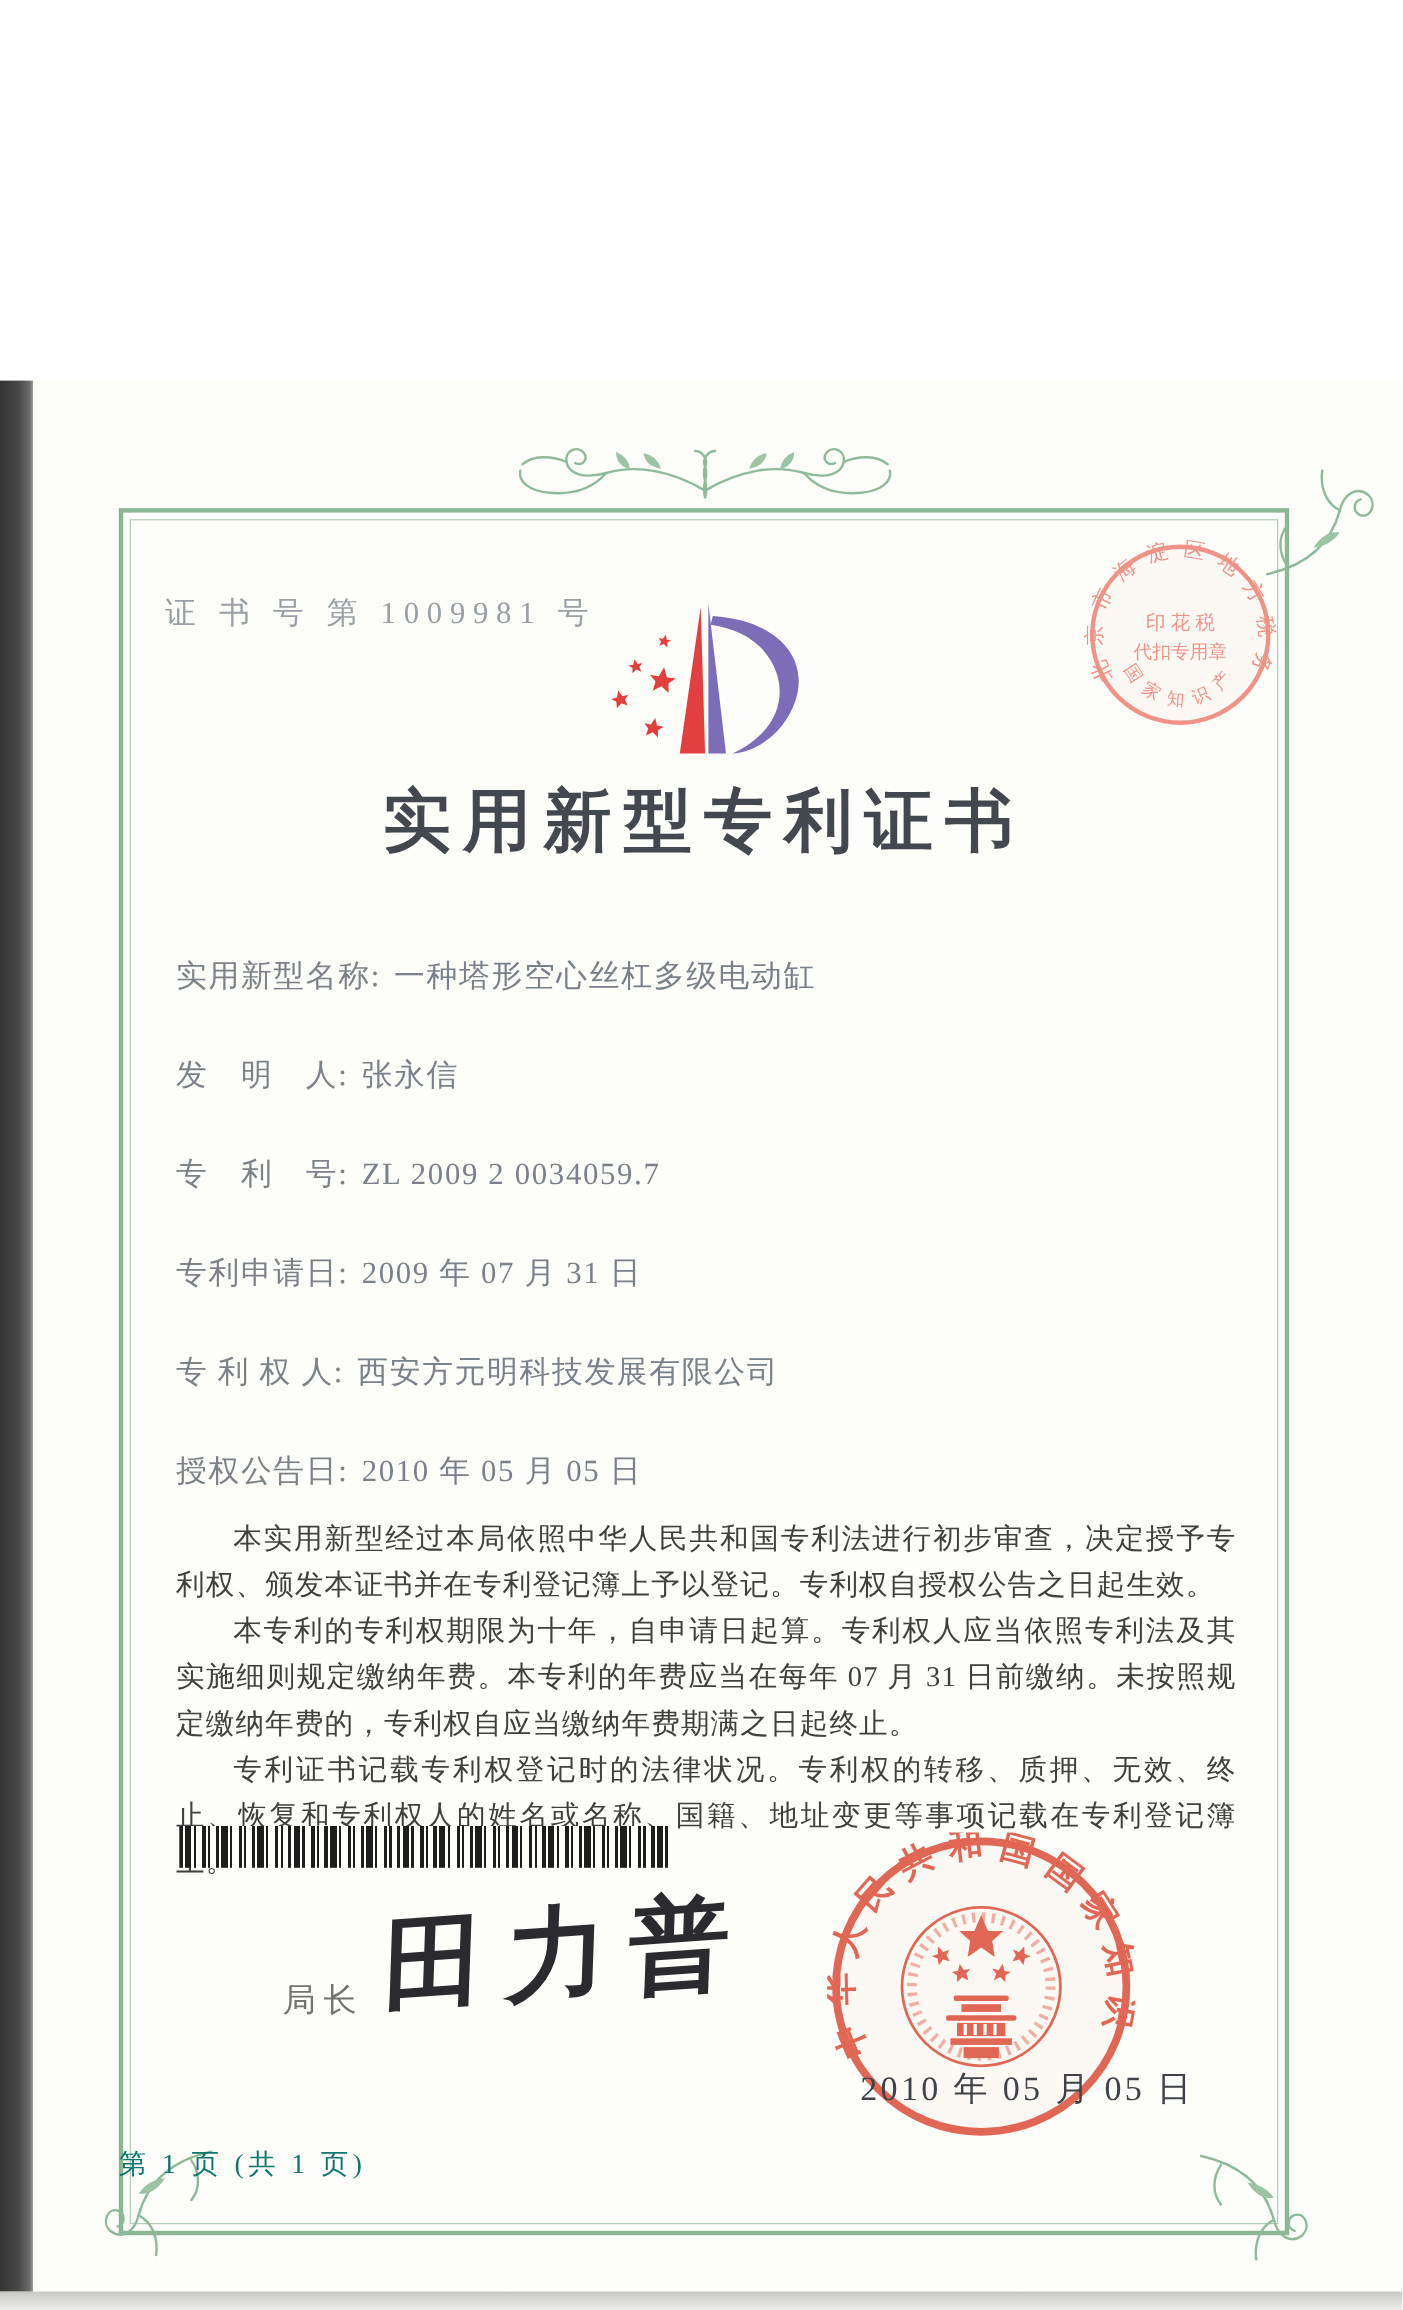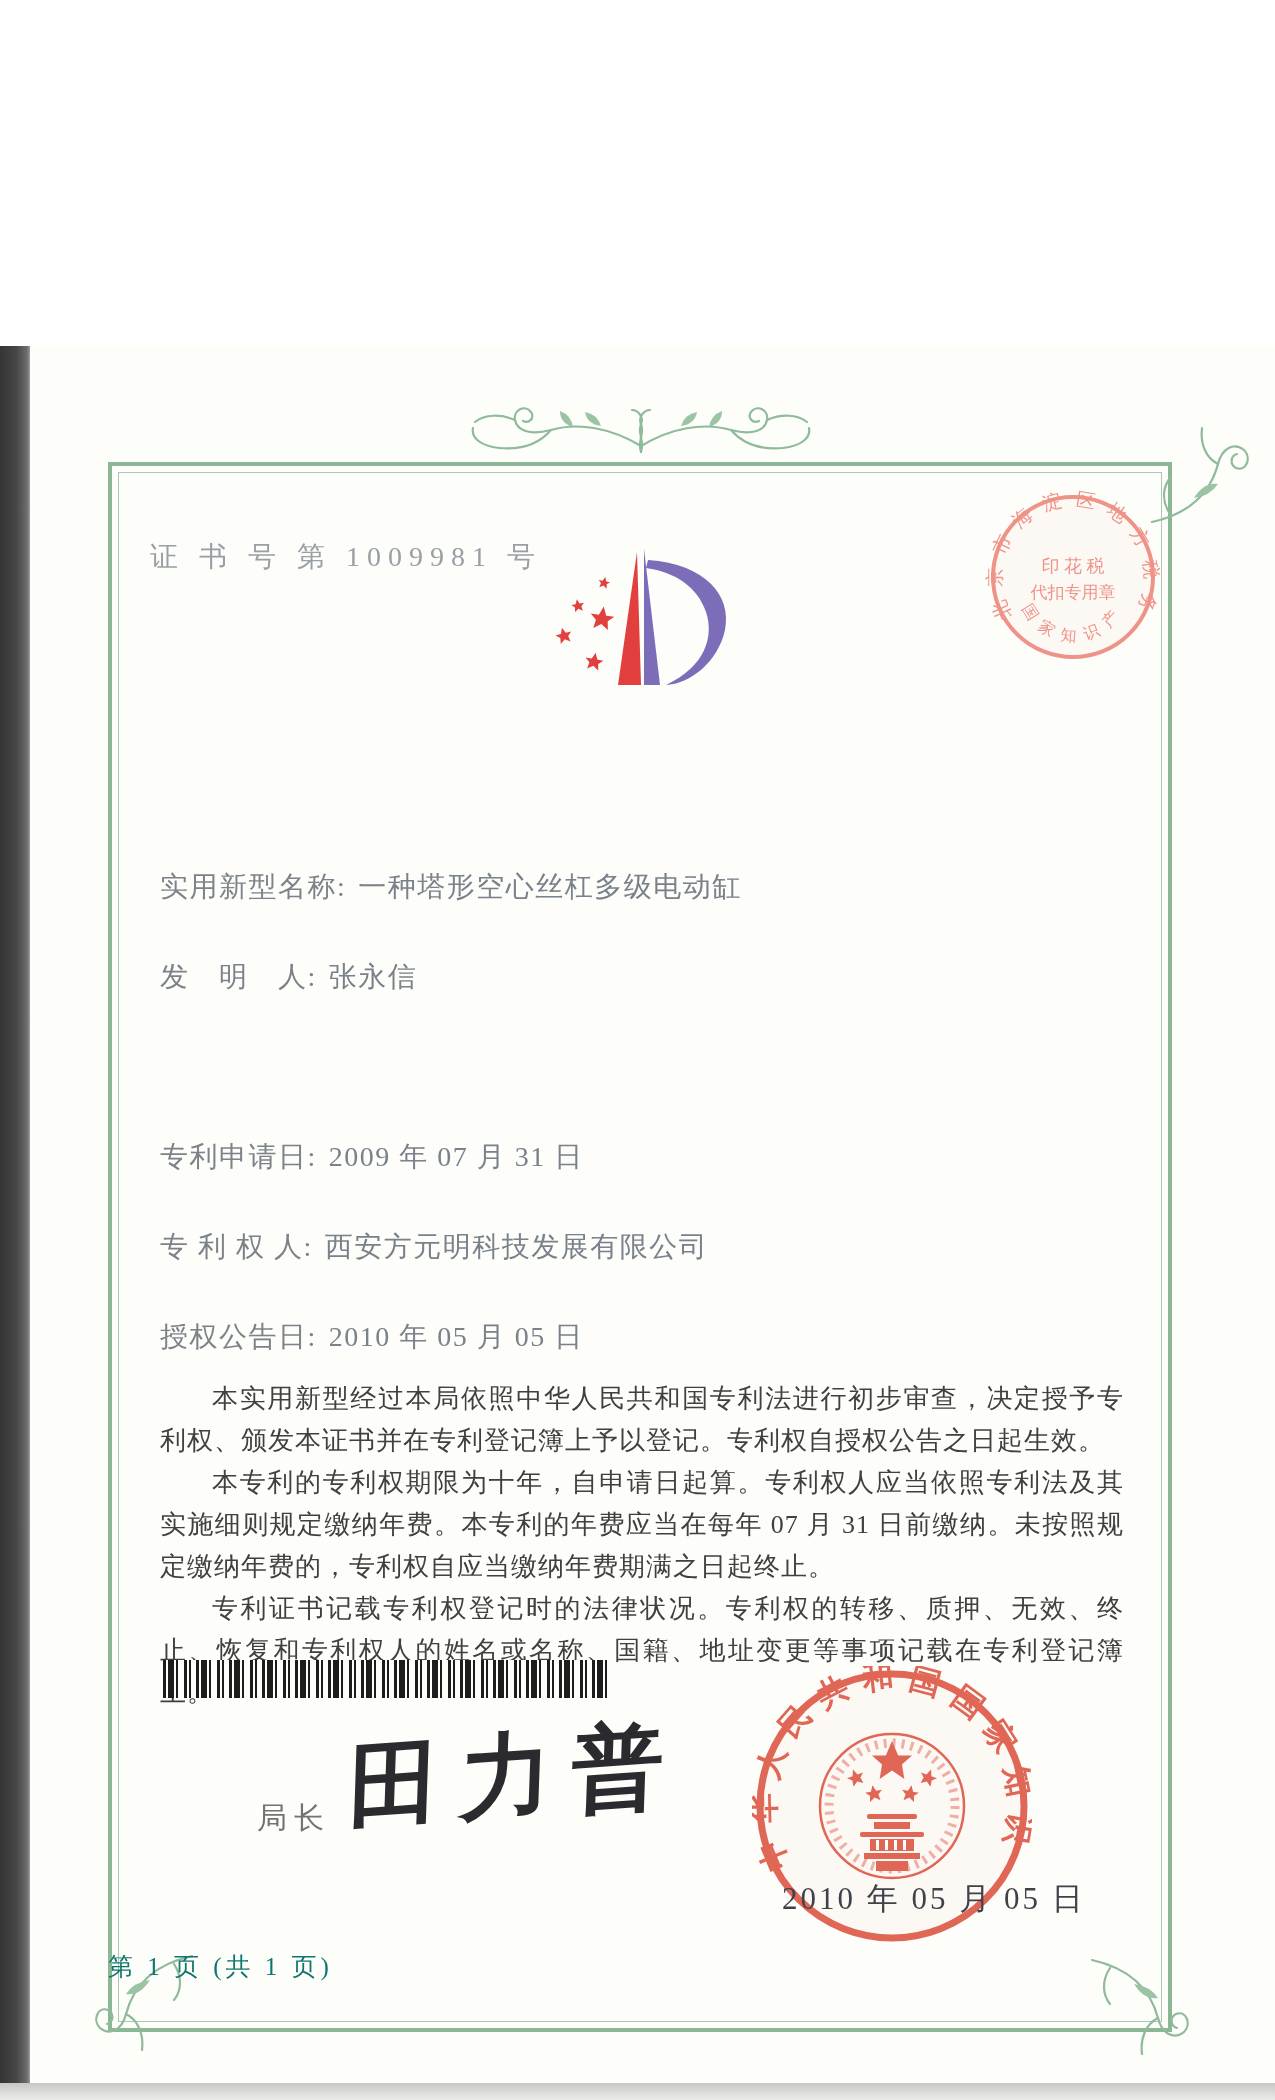--- a/index.html
+++ b/index.html
@@ -139,26 +139,30 @@
       <path d="M92 14 C150 18 176 50 169 84 C162 116 134 138 110 139 C150 120 158 90 150 66 C142 42 120 26 90 22 Z" fill="#7d6cb8"></path>
       <g fill="#e2403e">
         <use href="#star" transform="translate(48 37) scale(0.62) rotate(12)"></use>
         <use href="#star" transform="translate(22 60) scale(0.68) rotate(-10)"></use>
         <use href="#star" transform="translate(46 73) scale(1.25) rotate(8)"></use>
         <use href="#star" transform="translate(8 90) scale(0.85) rotate(-14)"></use>
         <use href="#star" transform="translate(38 116) scale(0.95) rotate(10)"></use>
       </g>
     </svg>
 
+    <div class="title">实用新型专利证书</div>
 
     <div class="field-row f0">
       <span>实用新型名称:</span><span class="val">一种塔形空心丝杠多级电动缸</span>
     </div>
     <div class="field-row f1">
       <span>发　明　人:</span><span class="val">张永信</span>
+    </div>
+    <div class="field-row f2">
+      <span>专　利　号:</span><span class="val">ZL 2009 2 0034059.7</span>
     </div>
     <div class="field-row f3">
       <span>专利申请日:</span><span class="val">2009 年 07 月 31 日</span>
     </div>
     <div class="field-row f4">
       <span>专 利 权 人:</span><span class="val">西安方元明科技发展有限公司</span>
     </div>
     <div class="field-row f5">
       <span>授权公告日:</span><span class="val">2010 年 05 月 05 日</span>
     </div>

